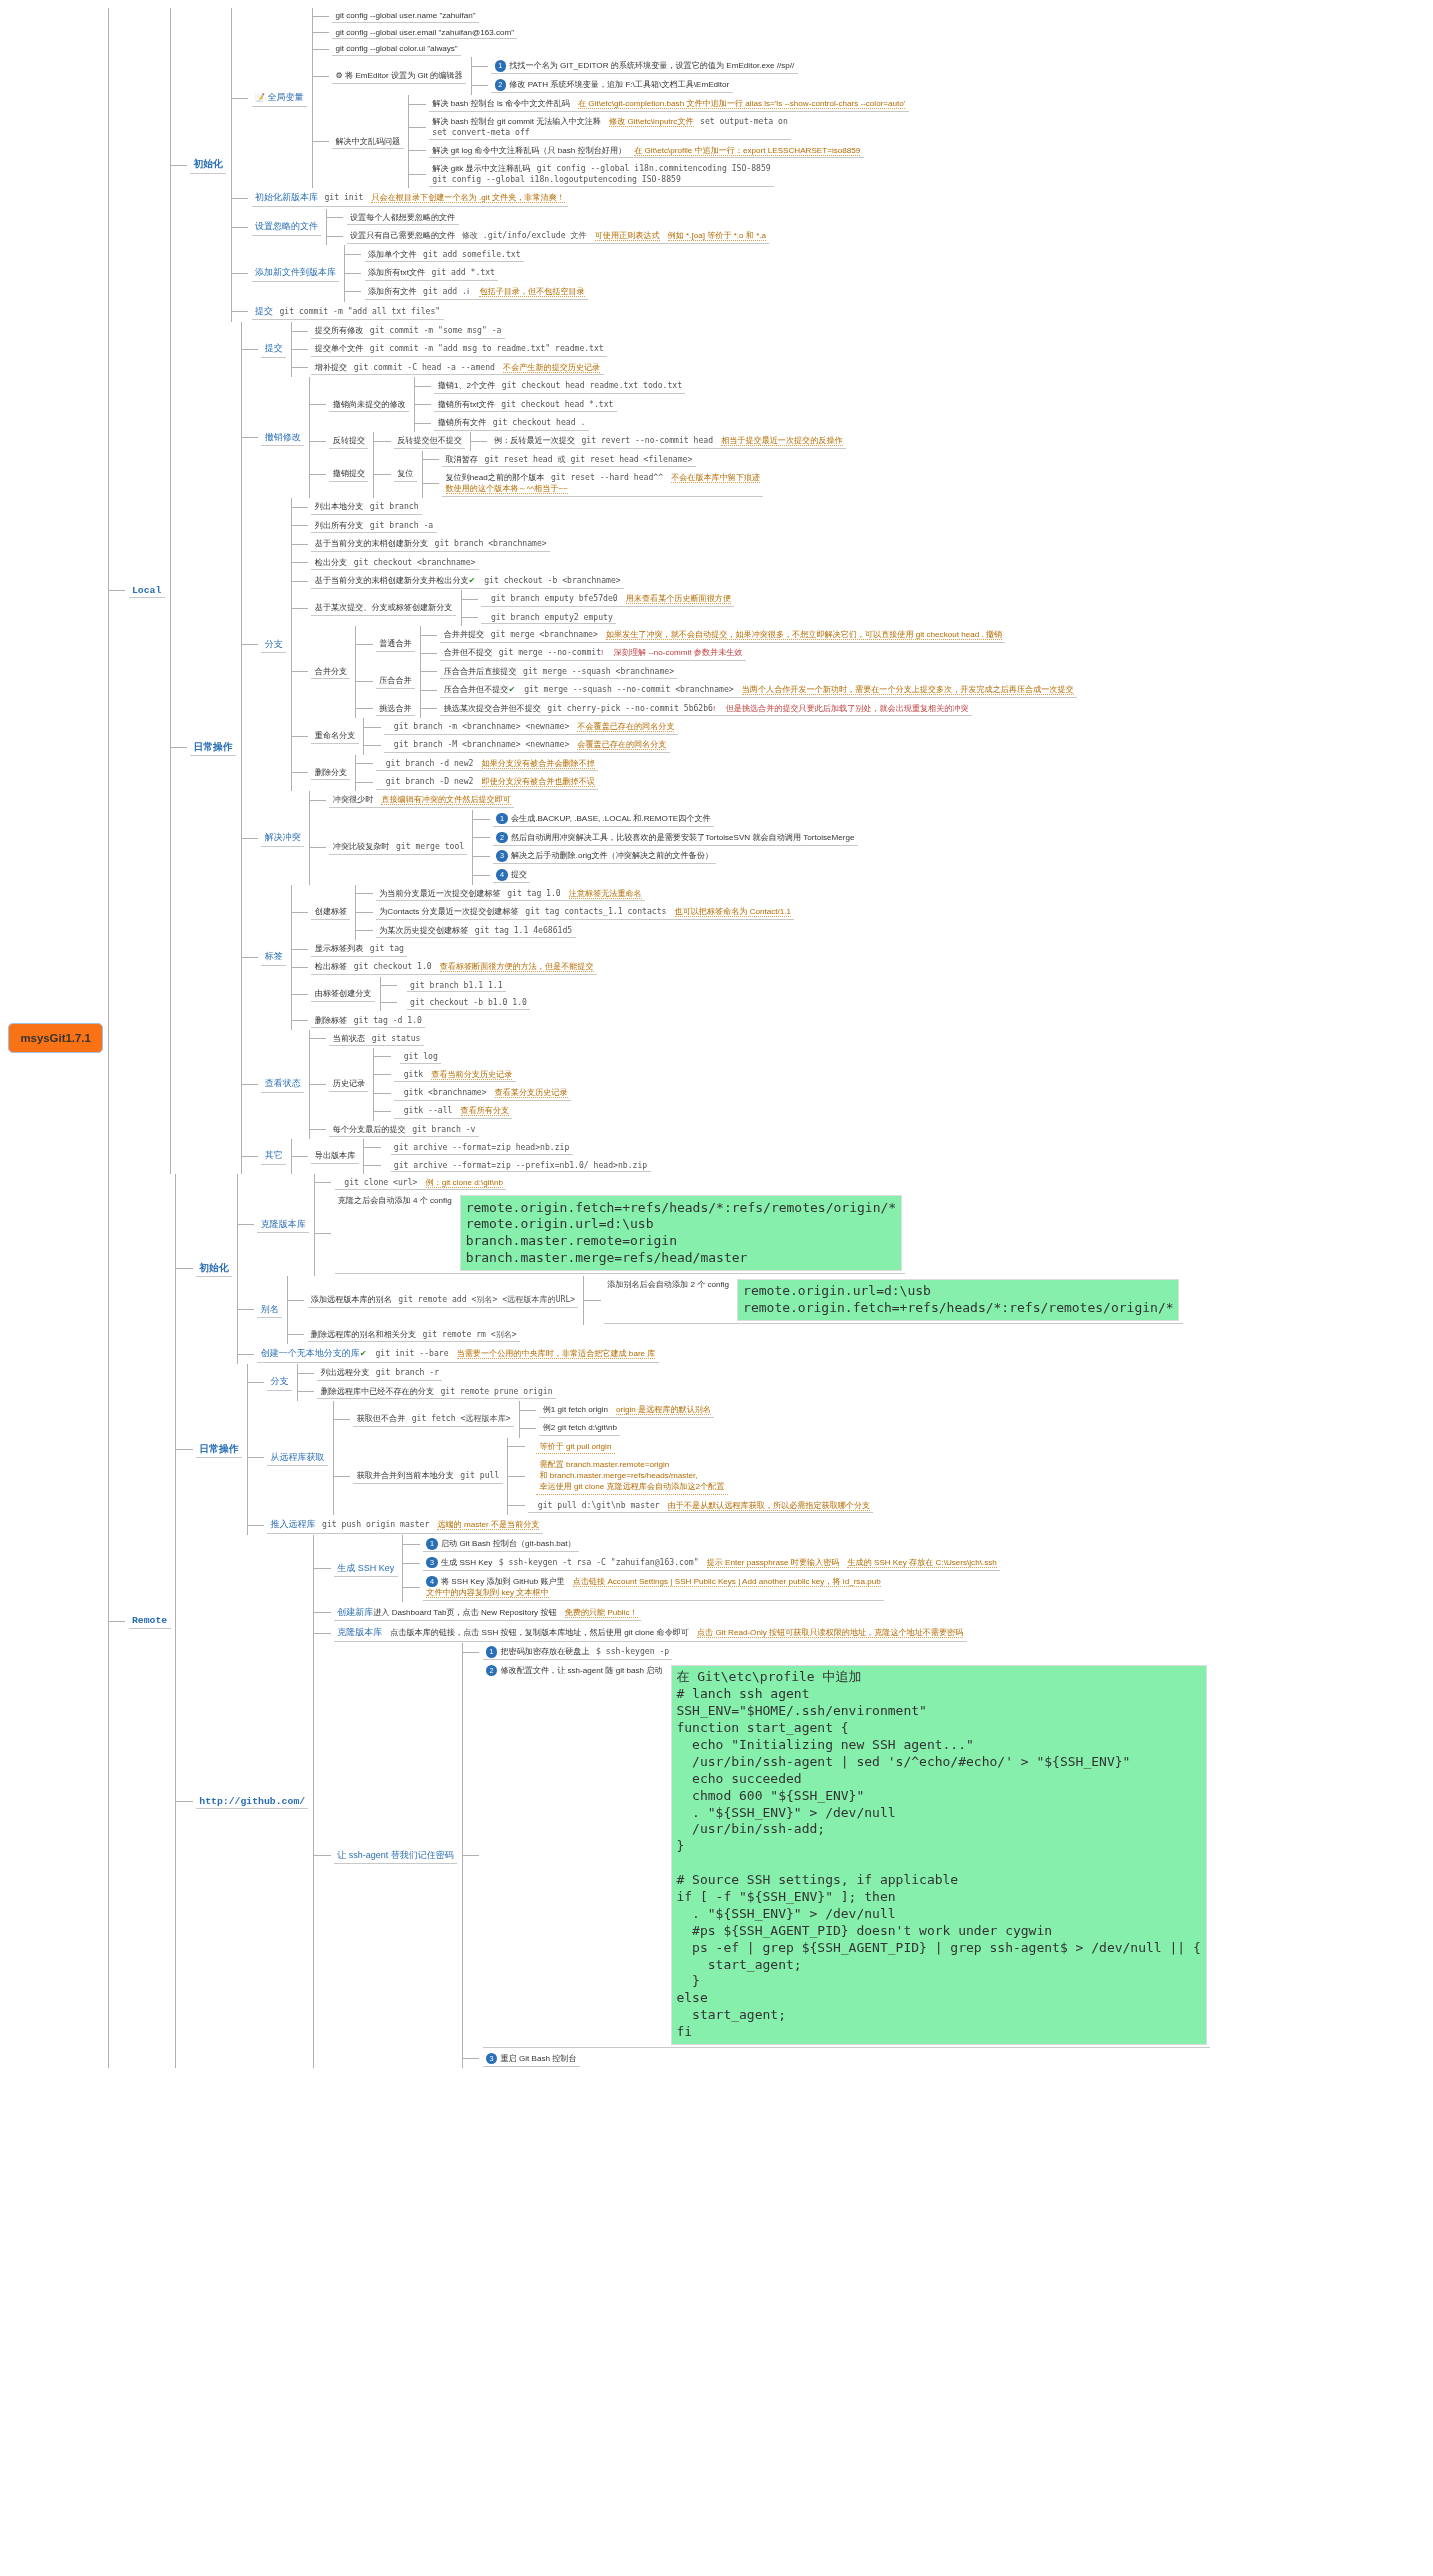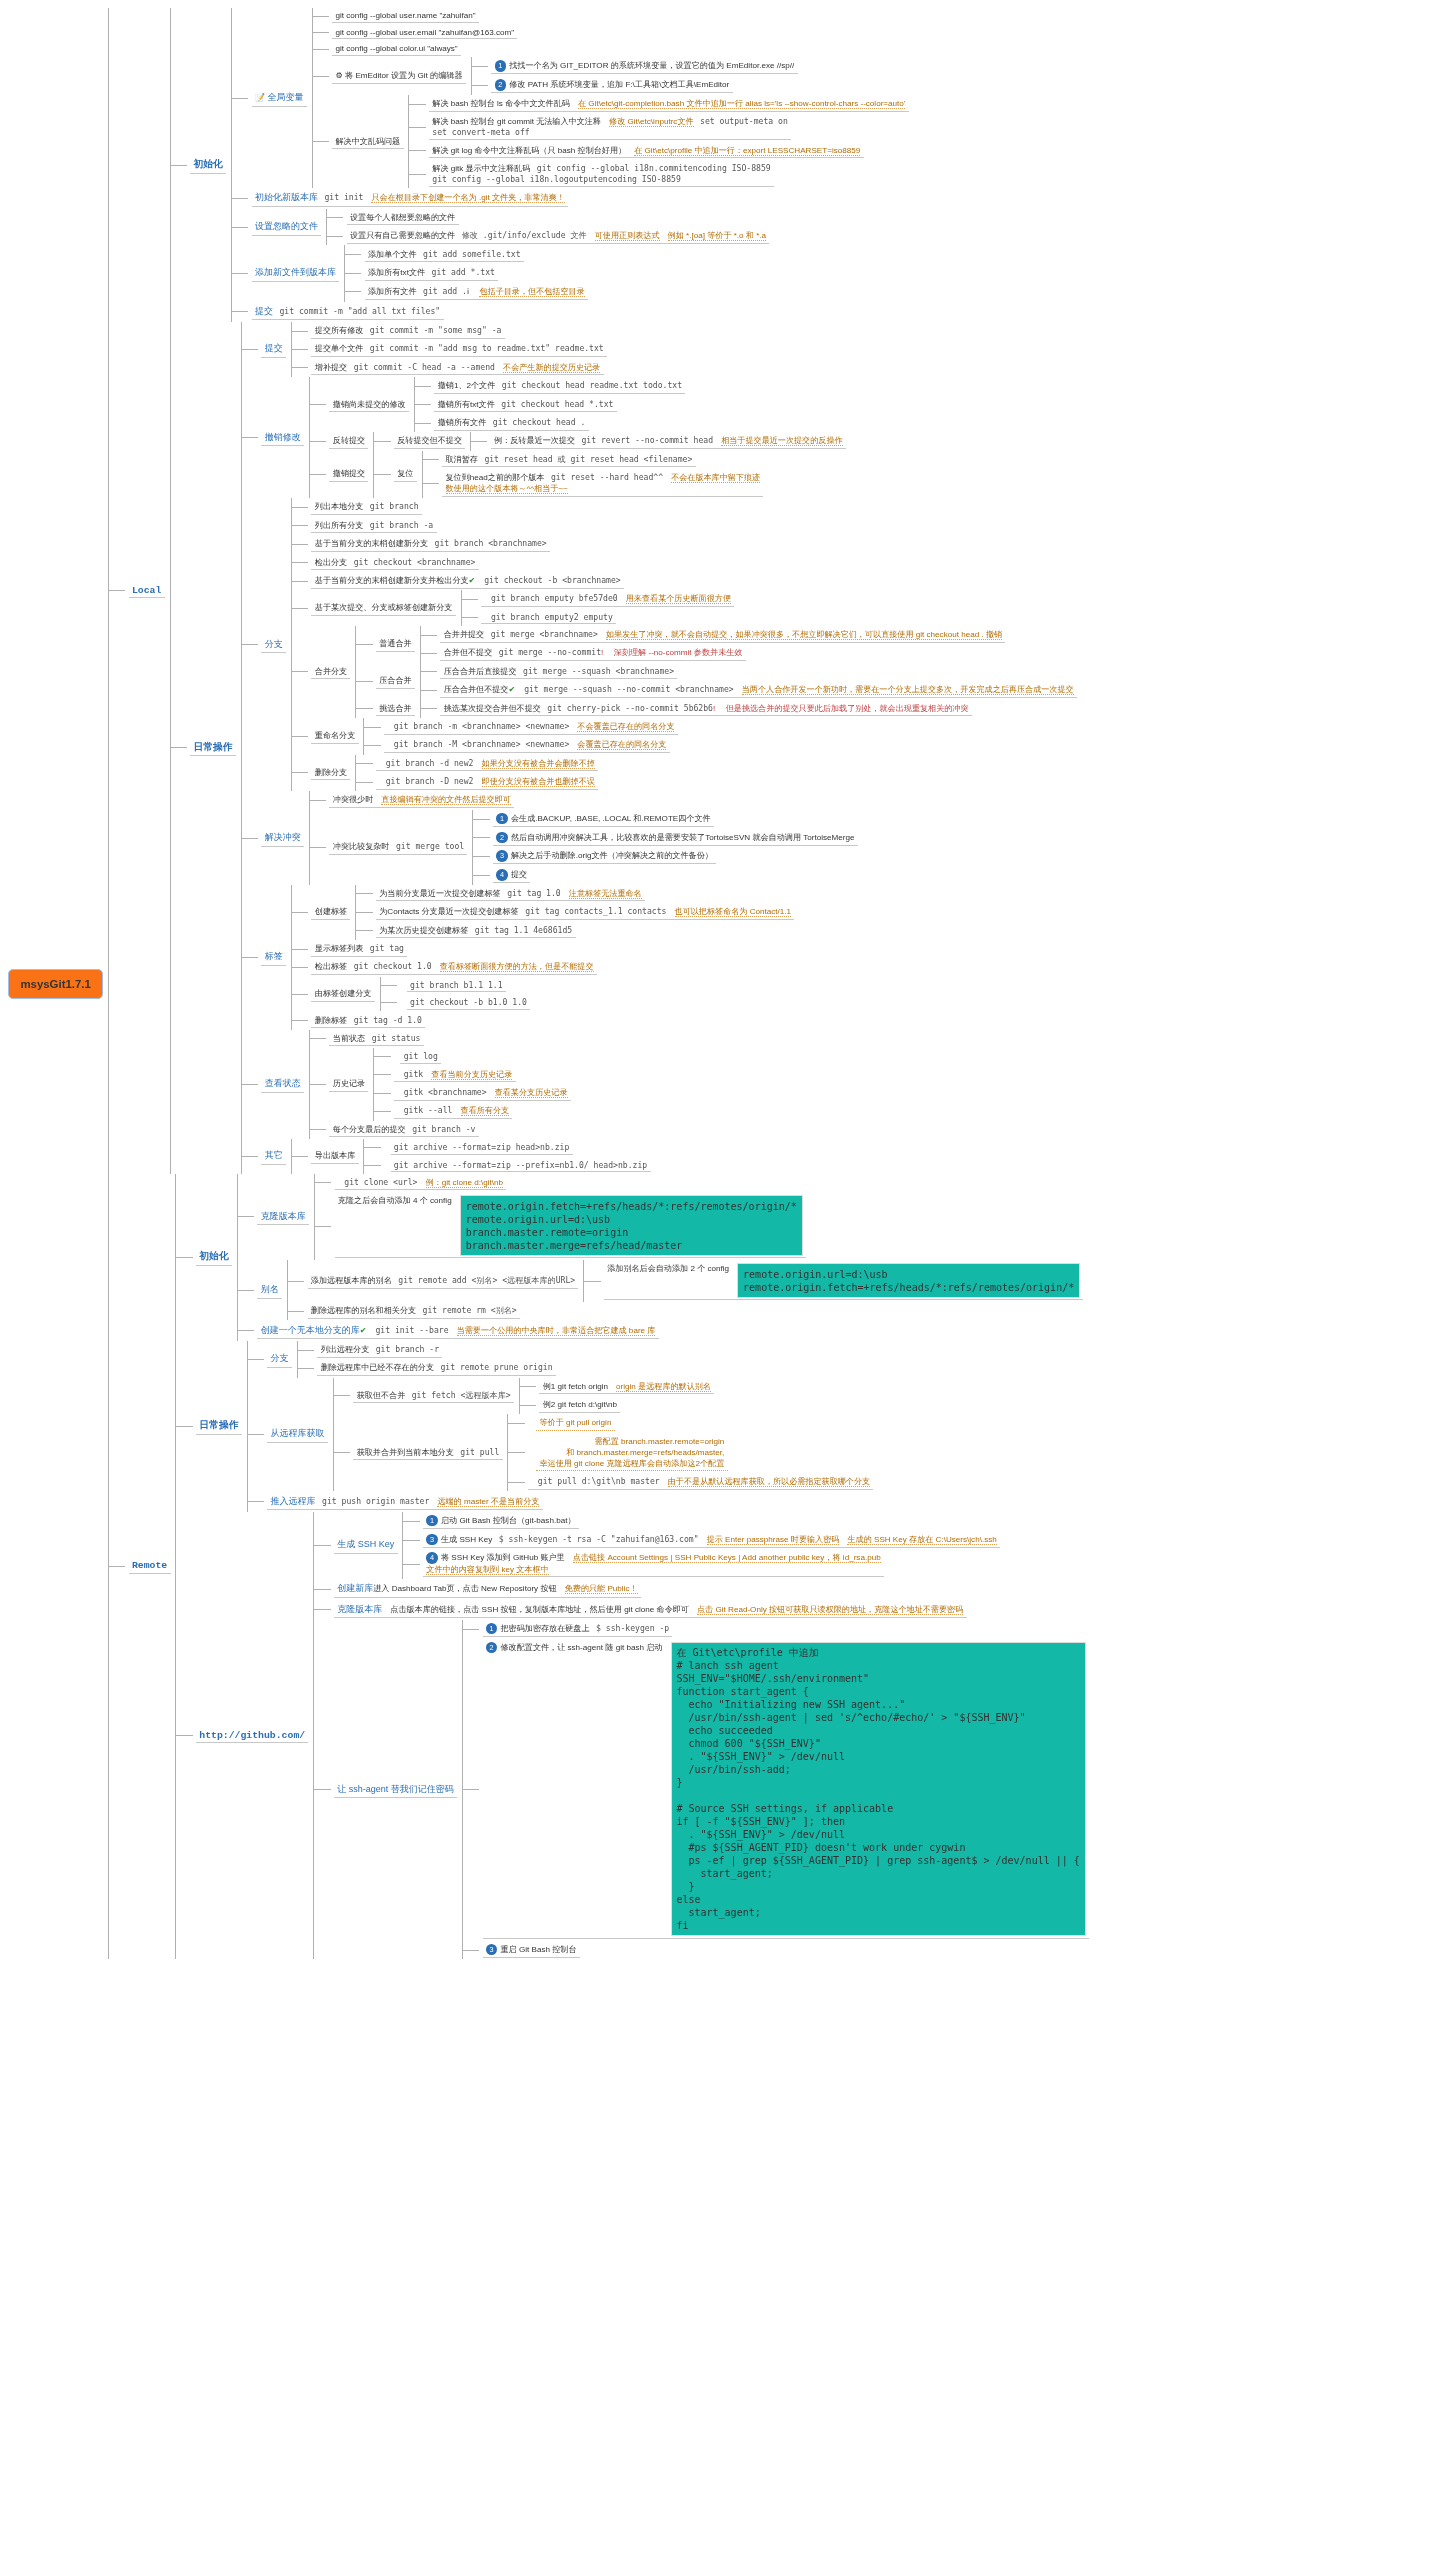--- a/index.html
+++ b/index.html
@@ -8,27 +8,27 @@
   .children { display:inline-flex; flex-direction:column; justify-content:center; vertical-align:middle; border-left:0.8px solid #b0b0b0; margin-left:4.9px; padding-left:0; }
   .children > .row { display:flex; align-items:center; }
   .row::before { content:""; display:inline-block; width:16.3px; height:0.8px; background:#b0b0b0; margin-right:3.3px; flex-shrink:0; }
   .box { display:inline-block; padding:3.3px 6.5px; border-radius:4.9px; margin:1.6px 0; }
   .root { background:#f97316; border:0.8px solid #9fbfe8; font-weight:bold; font-size:11.4px; padding:8.1px 11.4px; }
   .plain { border-bottom:0.8px solid #c8c8c8; border-radius:0; padding:1.6px 3.3px; }
   .topic { color:#2a6eb5; font-weight:bold; font-size:9.8px;font-family:Liberation Mono, monospace; }
   .sub { color:#2a6eb5; }
   .leaf { color:#333; font-size:8.1px; }
   .cmd { color:#555; font-family:Consolas,monospace; font-size:8.1px; margin-left:6.5px;}
-  .note { color:#b36b00; font-size:8.1px; margin-left:8.1px; border-bottom:0.8px dotted #e0a050;text-align:right;}
+  .note { color:#b36b00; font-size:8.1px; margin-left:8.1px; border-bottom:0.8px dotted #e0a050;}
   .note2 { color:#c04040; font-size:8.1px; margin-left:8.1px;}
   .tag { display:inline-block; width:11.4px; height:11.4px; border-radius:50%; background:#2a6eb5; color:#fff; text-align:center; line-height:11.4px; font-size:7.3px; margin-right:3.3px;}
   .ico { display:inline-block; margin-right:2.4px; font-size:8.1px;}
   .g { color:#2e8b2e;}
   .r { color:#c04040;}
-  .codebox { display:inline-block; background:#14b8a6; border:0.8px solid #ddd; font-family:Consolas,monospace; font-size:10px; padding:3.3px 4.9px; white-space:pre; line-height:1.3; vertical-align:top; margin-left:8.1px;}
+  .codebox { display:inline-block; background:#86efac; border:0.8px solid #ddd; font-family:Consolas,monospace; font-size:13px; padding:3.3px 4.9px; white-space:pre; line-height:1.3; vertical-align:top; margin-left:8.1px;}
 </style>
 </head>
 <body>
 
 <div class="mindmap">
 <div class="node">
  <span class="box root">msysGit1.7.1</span>
  <div class="children">
 
   <div class="row">

